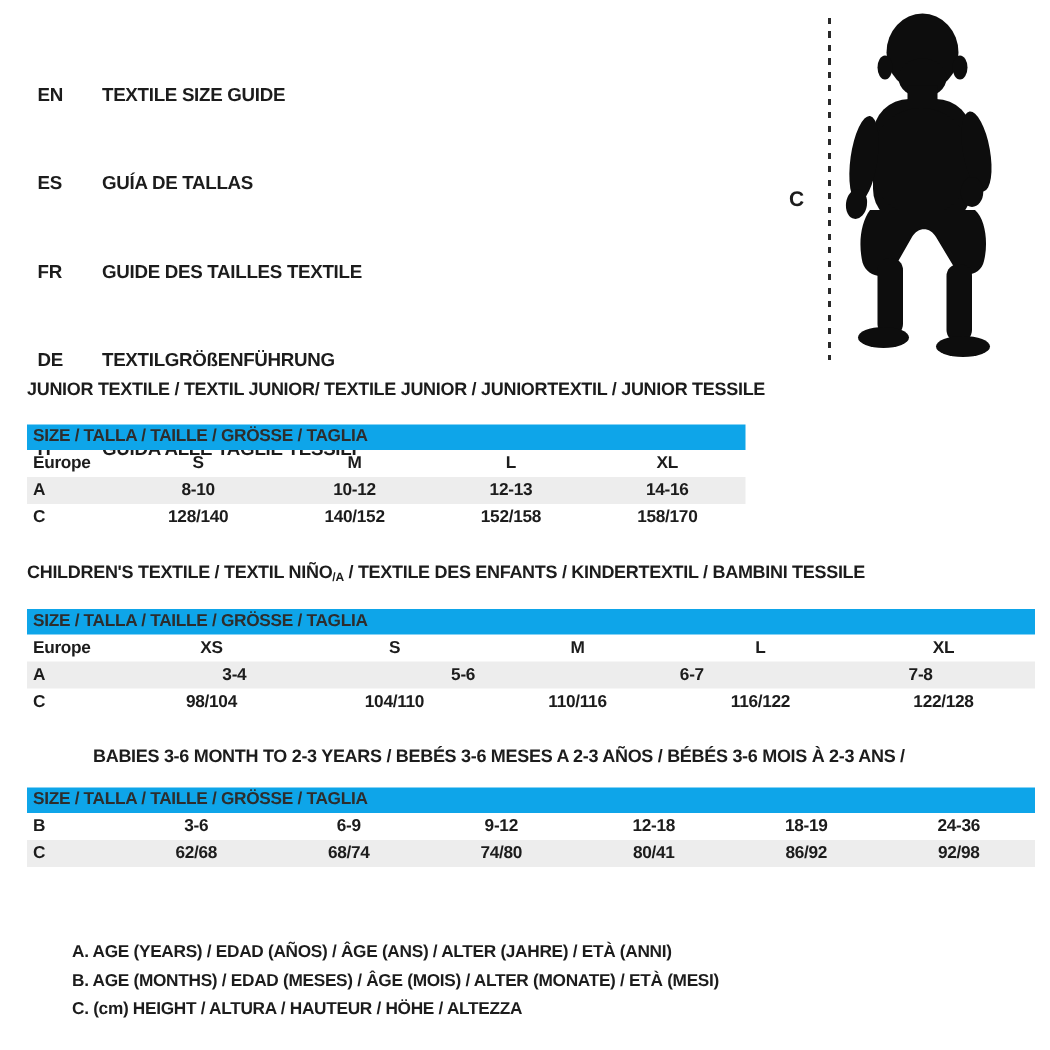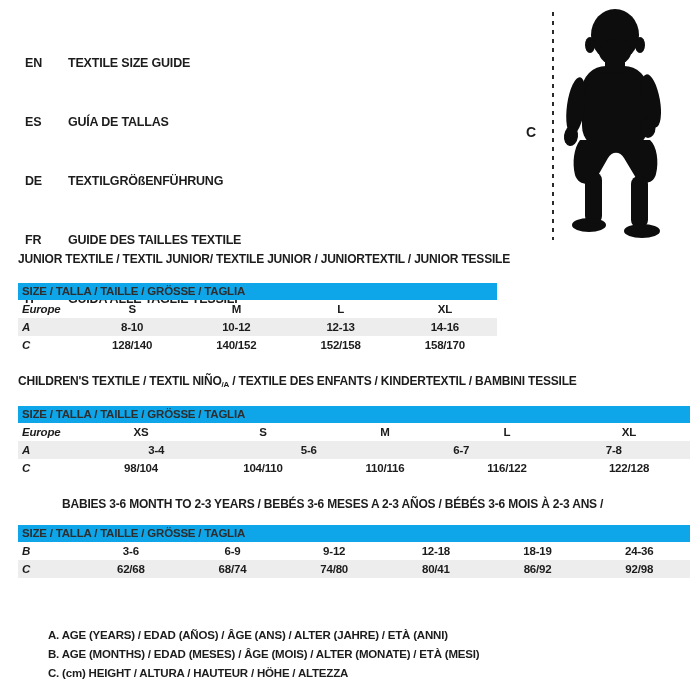--- a/index.html
+++ b/index.html
@@ -40,21 +40,21 @@
   .subscript{font-size:8px;vertical-align:-2px;}
 
   .size-table{width:100%;}
   .table-header{
     background:#0ea5e9;height:17px;line-height:17px;
     font-weight:bold;font-size:11.5px;letter-spacing:-0.2px;
     padding-left:4px;box-sizing:border-box;color:#2d2d2d;
   }
   .t-row{display:flex;height:18px;line-height:18px;font-size:11.5px;letter-spacing:-0.2px;}
   .t-row.shaded{background:#ededed;}
-  .t-label{width:62px;padding-left:4px;box-sizing:border-box;font-weight:bold;font-style:italic;}
+  .t-label{width:62px;padding-left:4px;box-sizing:border-box;font-weight:bold;}
   .t-cell{flex:1;text-align:center;font-weight:bold;}
 
   
   .legend{position:absolute;left:22px;top:626px;margin-left:26px;}
   .legend-line{font-weight:bold;font-size:11.5px;line-height:19px;letter-spacing:-0.2px;white-space:nowrap;}
 </style>
 </head>
 <body>
 
 <div class="canvas">
@@ -62,26 +62,26 @@
   <div class="lang-block">
     <div class="lang-row">
       <span class="lang-code">EN</span>
       <span class="lang-label">TEXTILE SIZE GUIDE</span>
     </div>
     <div class="lang-row">
       <span class="lang-code">ES</span>
       <span class="lang-label">GUÍA DE TALLAS</span>
     </div>
     <div class="lang-row">
+      <span class="lang-code">FR</span>
+      <span class="lang-label">GUIDE DES TAILLES TEXTILE</span>
+    </div>
+    <div class="lang-row">
       <span class="lang-code">DE</span>
       <span class="lang-label">TEXTILGRÖßENFÜHRUNG</span>
-    </div>
-    <div class="lang-row">
-      <span class="lang-code">FR</span>
-      <span class="lang-label">GUIDE DES TAILLES TEXTILE</span>
     </div>
     <div class="lang-row">
       <span class="lang-code">IT</span>
       <span class="lang-label">GUIDA ALLE TAGLIE TESSILI</span>
     </div>
   </div>
 
   <div class="measure-line"></div>
   <div class="measure-label">C</div>
   <svg class="figure-svg" width="140" height="238" viewBox="0 0 140 238" aria-hidden="true">

